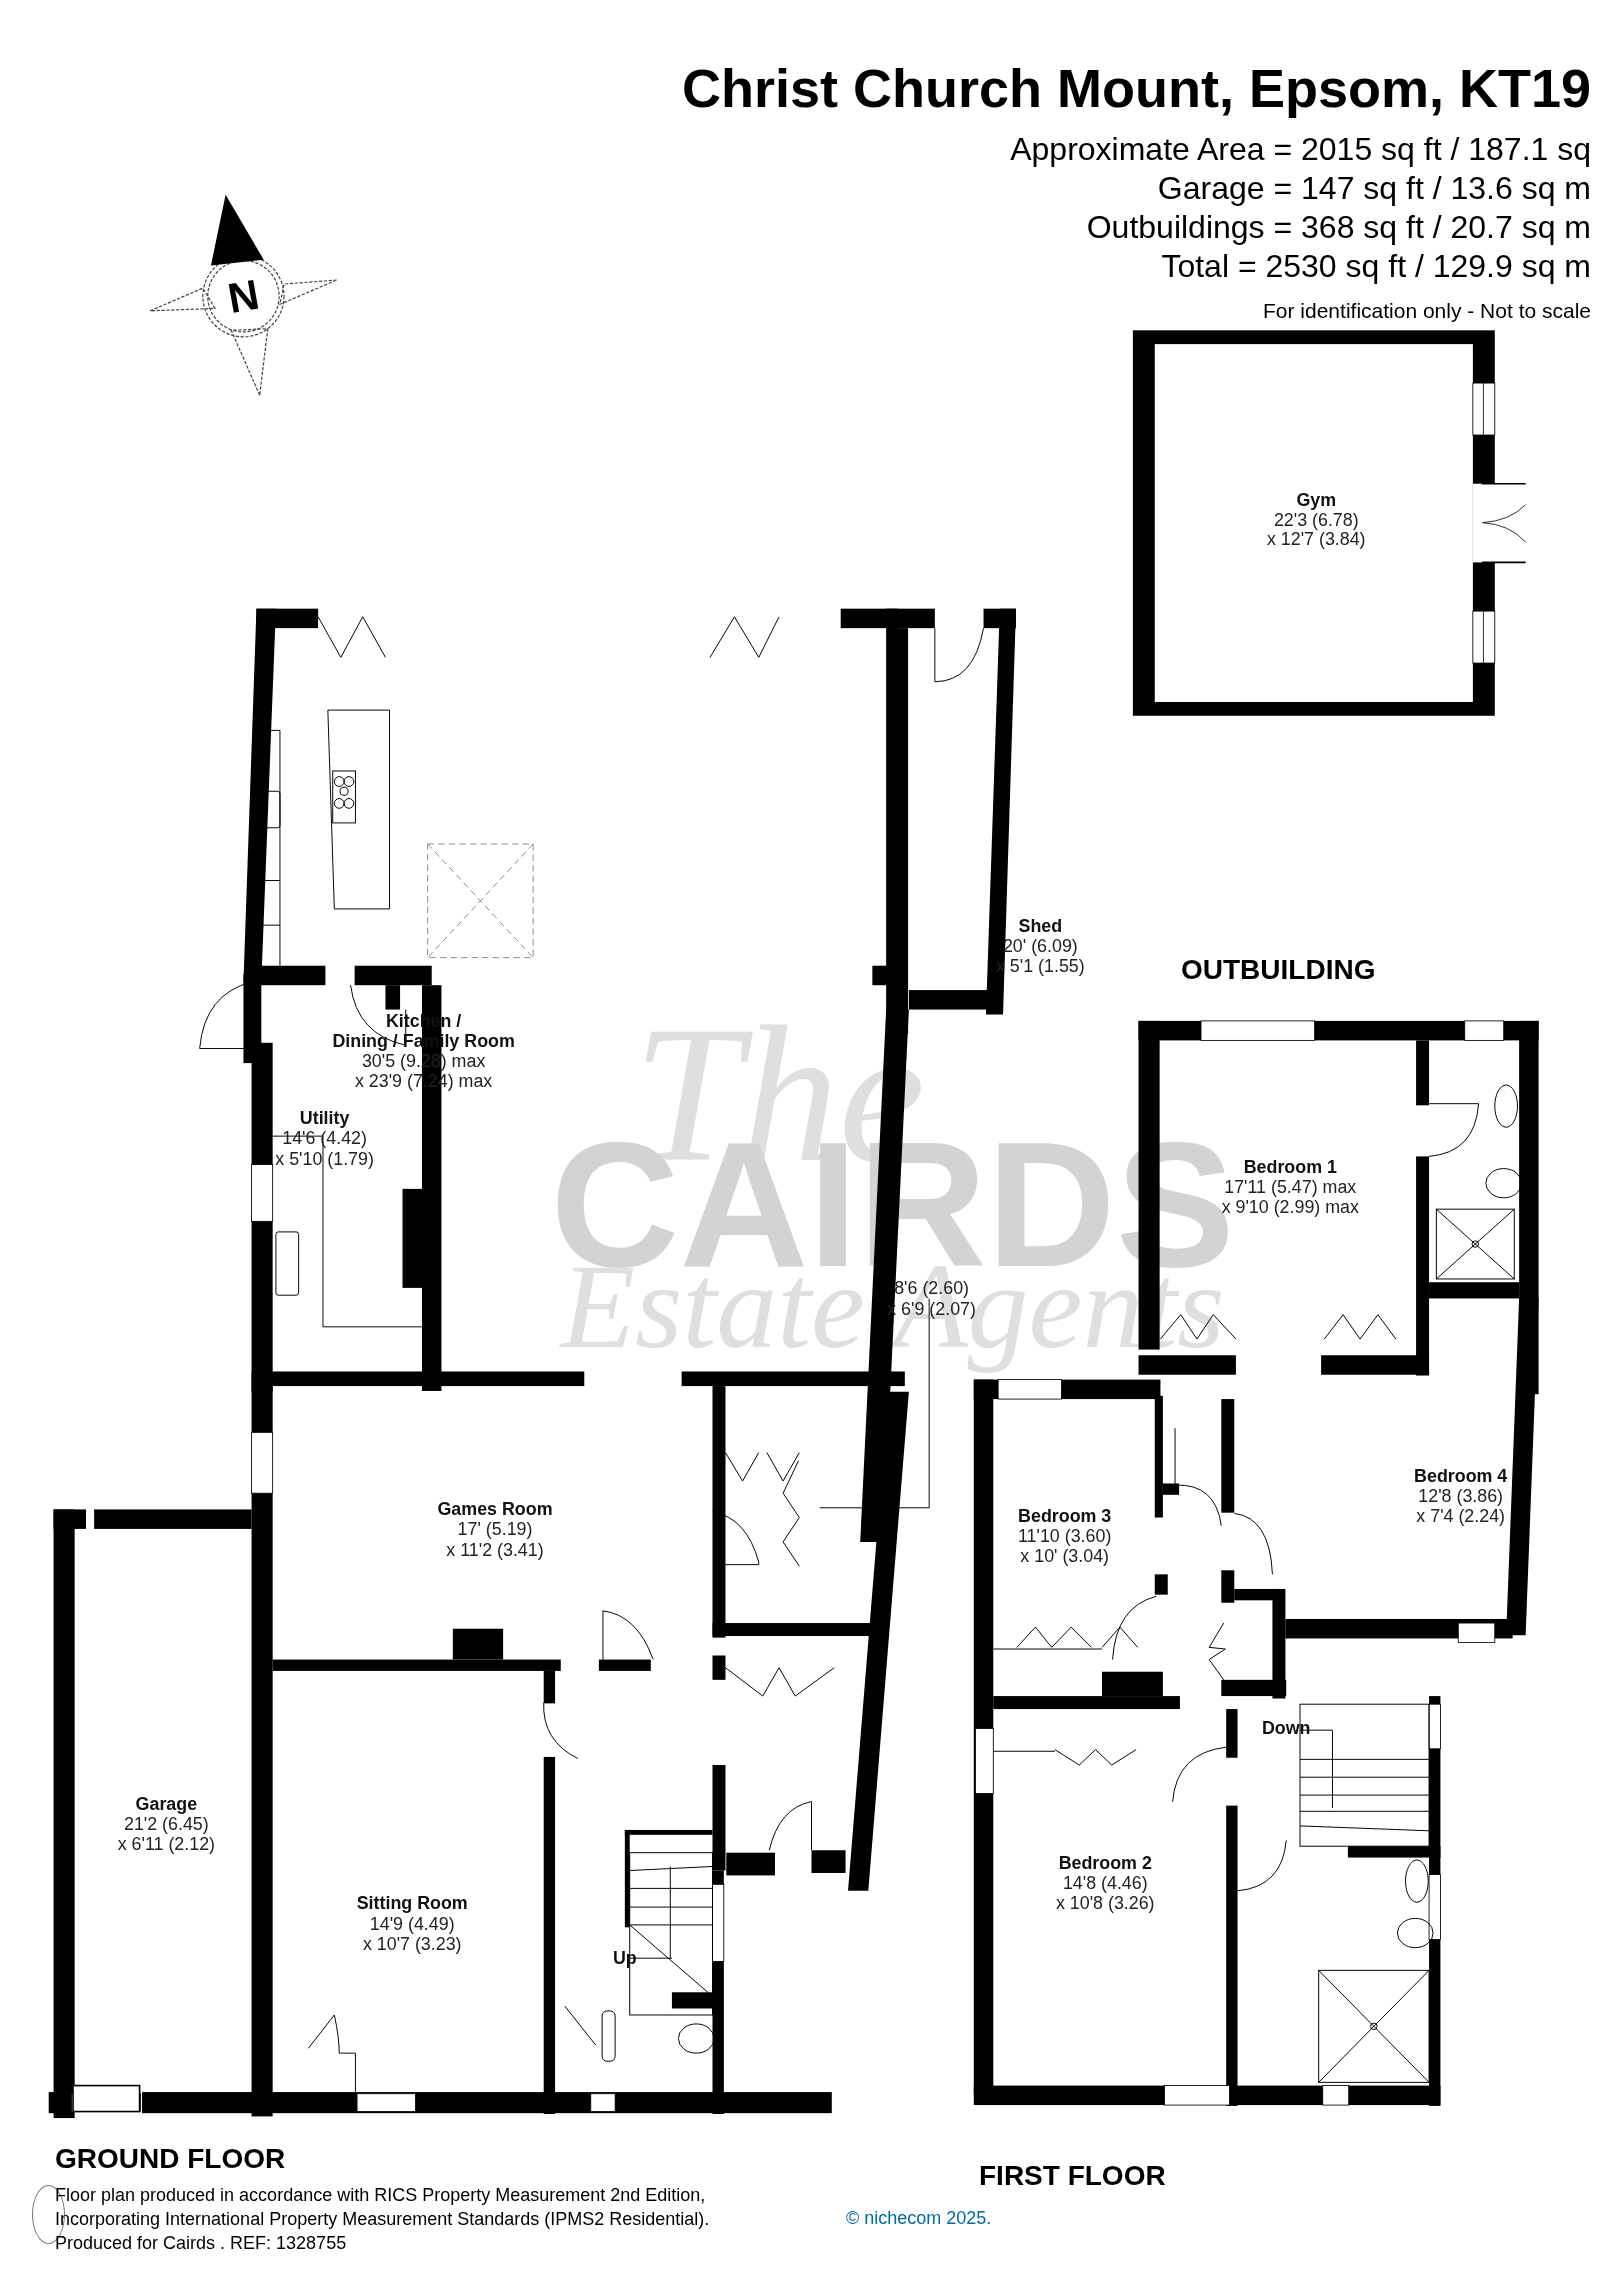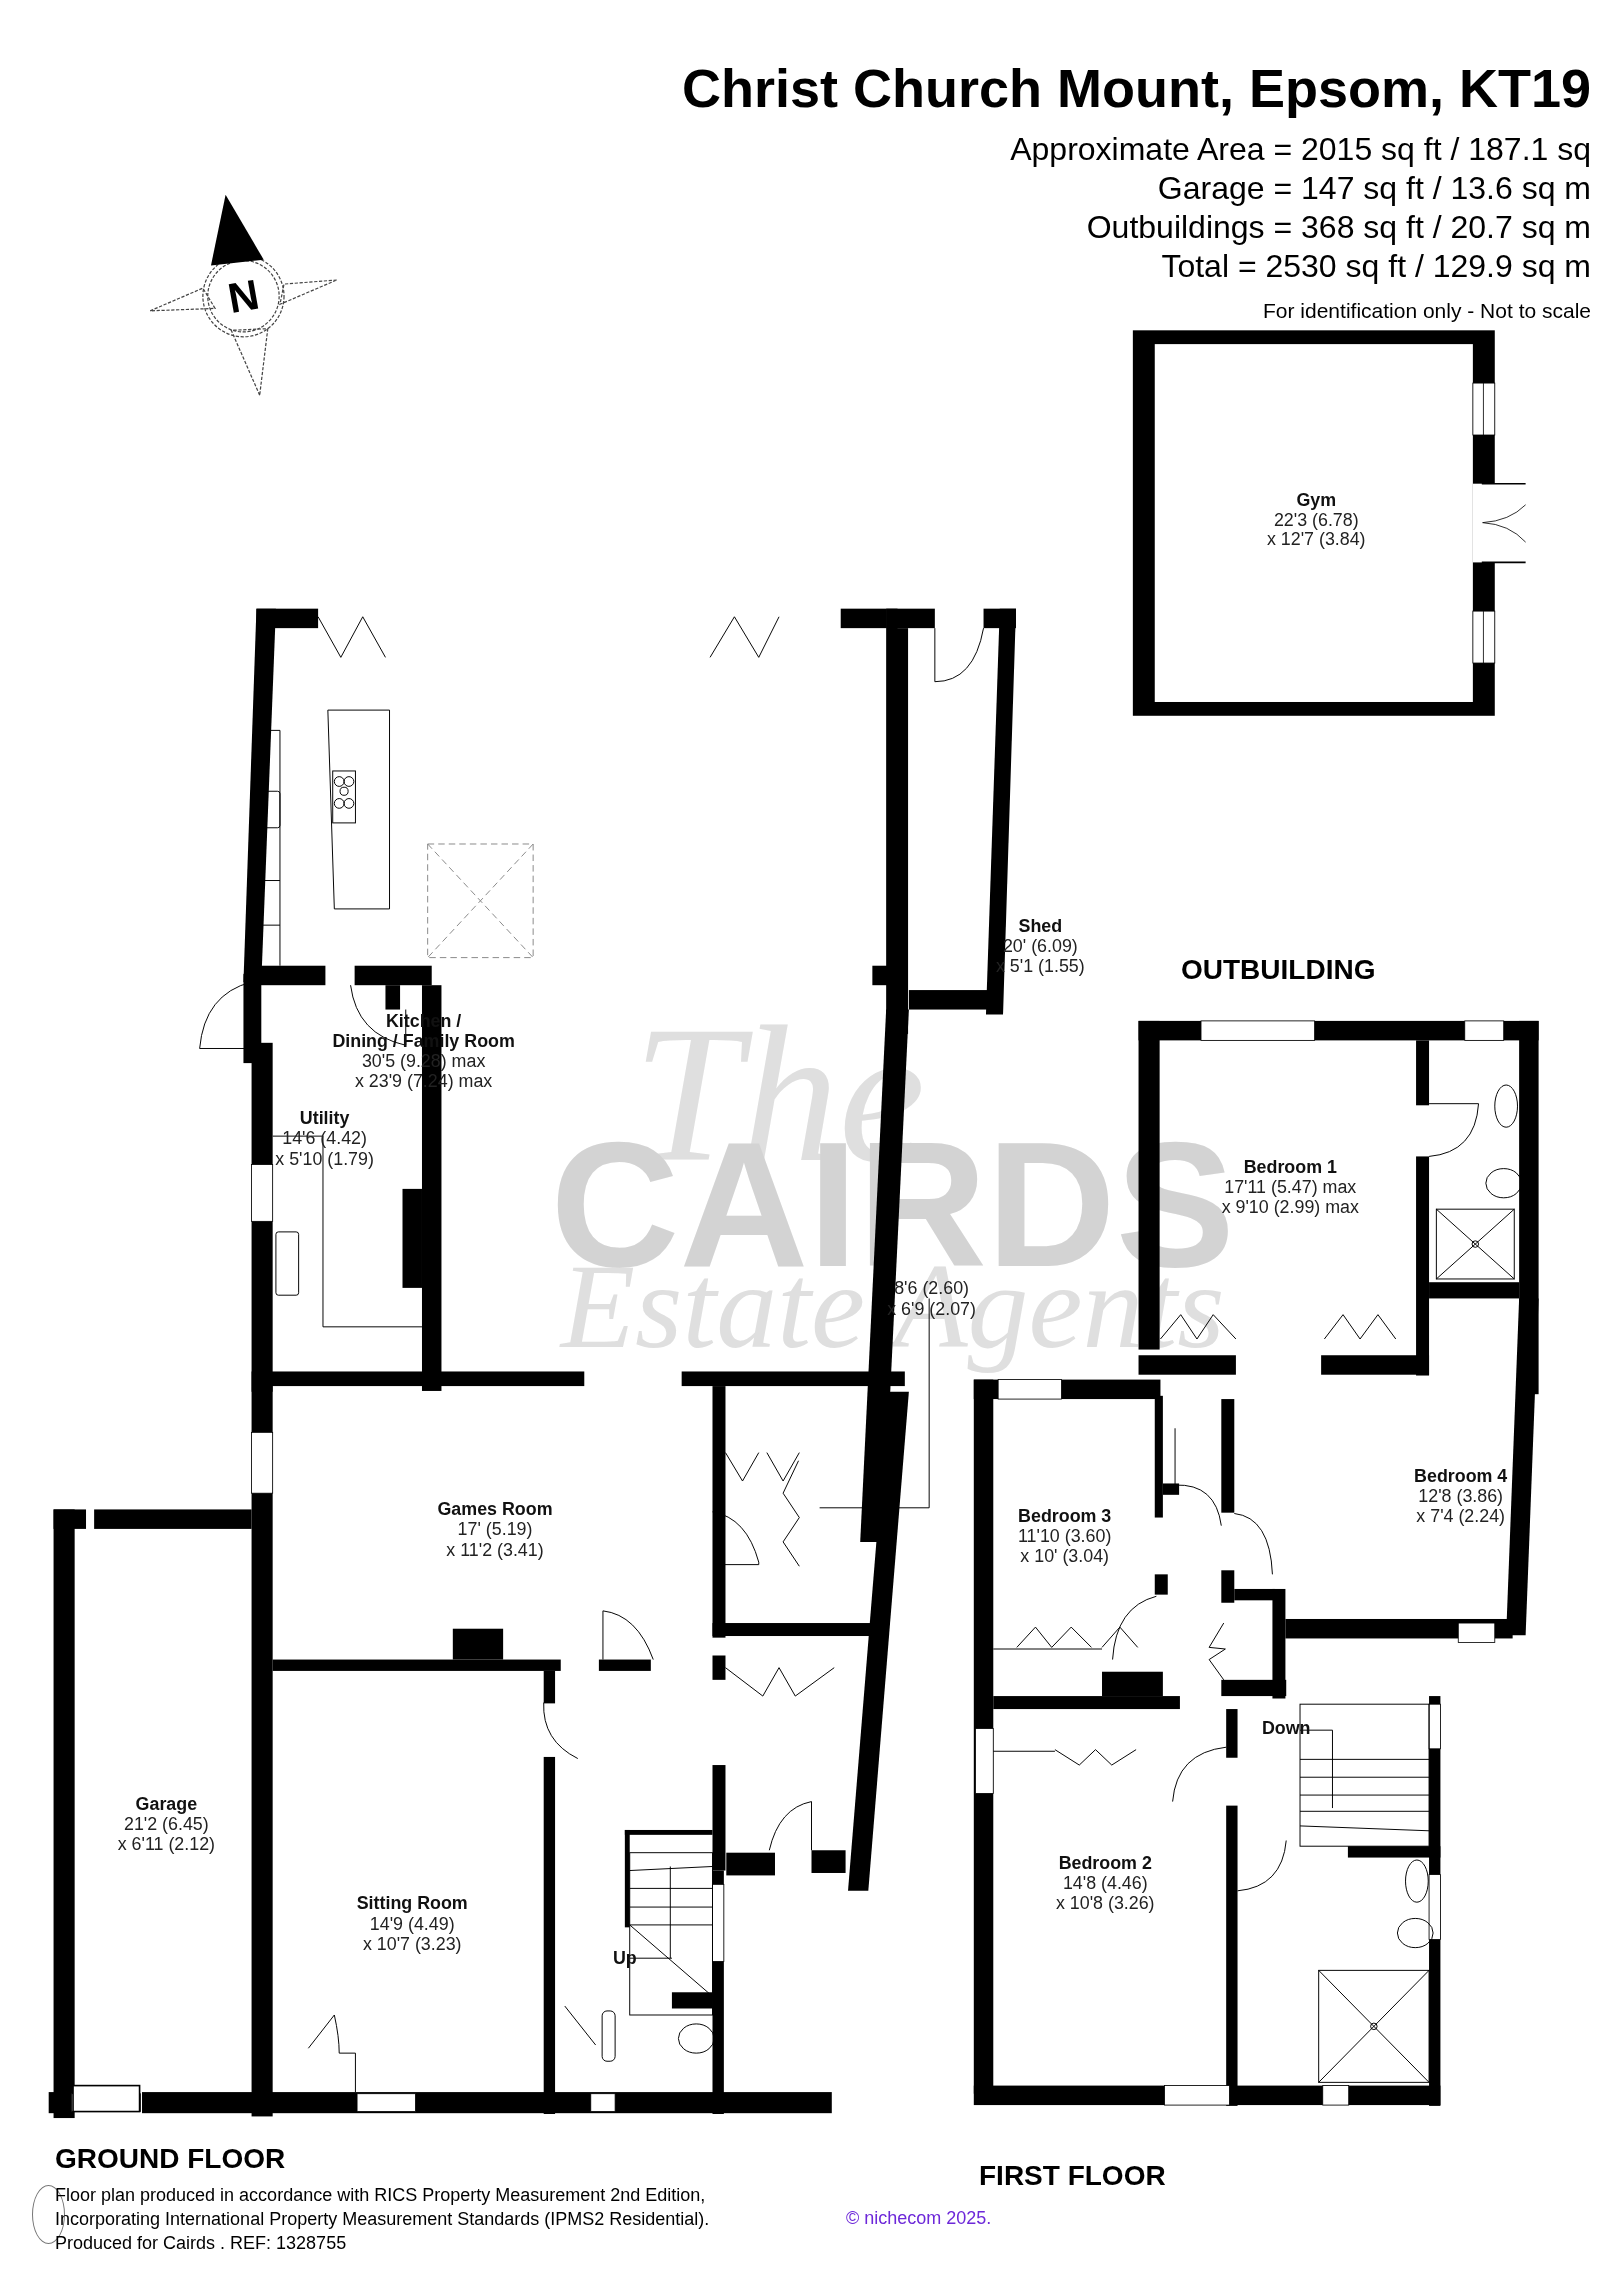--- a/index.html
+++ b/index.html
@@ -7,21 +7,21 @@
   .title { position:absolute; right:32px; top:57px; font-size:54px; font-weight:bold; letter-spacing:0px; text-align:right; white-space:nowrap; }
   .areas { position:absolute; right:32px; top:130px; text-align:right; }
   .areas div { font-size:32px; line-height:39px; white-space:nowrap; }
   .ident { position:absolute; right:32px; top:299px; font-size:21px; white-space:nowrap; }
   svg.plan { position:absolute; left:0; top:0; }
   .lbl-room { font-family:"Liberation Sans", sans-serif; font-weight:bold; font-size:22px; text-anchor:middle; fill:#111; }
   .lbl-dim { font-family:"Liberation Sans", sans-serif; font-size:22px; text-anchor:middle; fill:#222; }
   .floor-label { position:absolute; font-size:28px; font-weight:bold; white-space:nowrap; }
   .footer { position:absolute; left:55px; top:2183px; font-size:18px; line-height:24px; color:#000000; }
   .footer-icon { position:absolute; left:32px; top:2185px; width:31px; height:57px; border:1.6px solid #777; border-radius:50%; }
-  .copyright { position:absolute; left:846px; top:2208px; font-size:18px; color:#6d28d9; white-space:nowrap; }
+  .copyright { position:absolute; left:846px; top:2208px; font-size:18px; color:#0369a1; white-space:nowrap; }
 </style>
 </head>
 <body>
 
 <div class="title">Christ Church Mount, Epsom, KT19</div>
 <div class="areas">
   <div>Approximate Area = 2015 sq ft / 187.1 sq</div>
   <div>Garage = 147 sq ft / 13.6 sq m</div>
   <div>Outbuildings = 368 sq ft / 20.7 sq m</div>
   <div>Total = 2530 sq ft / 129.9 sq m</div>

